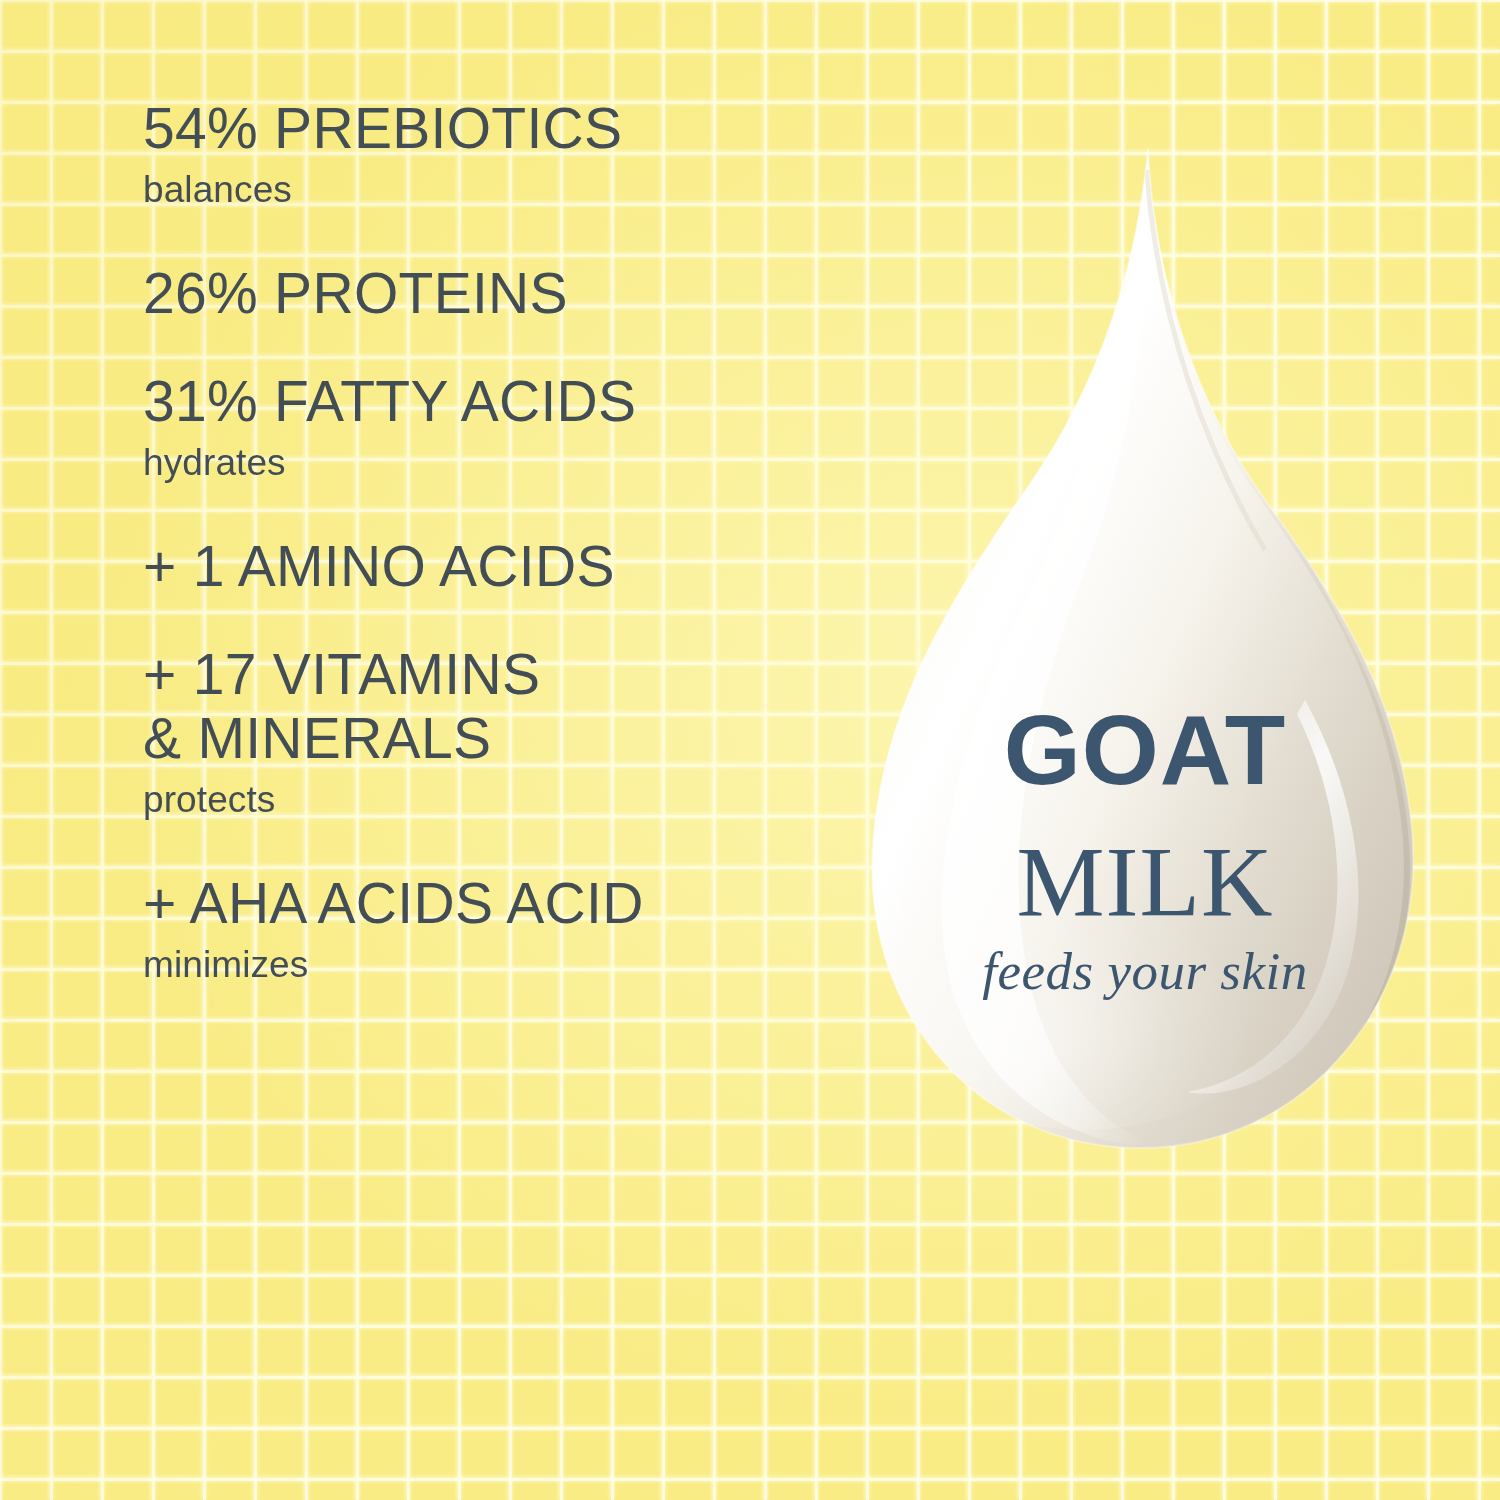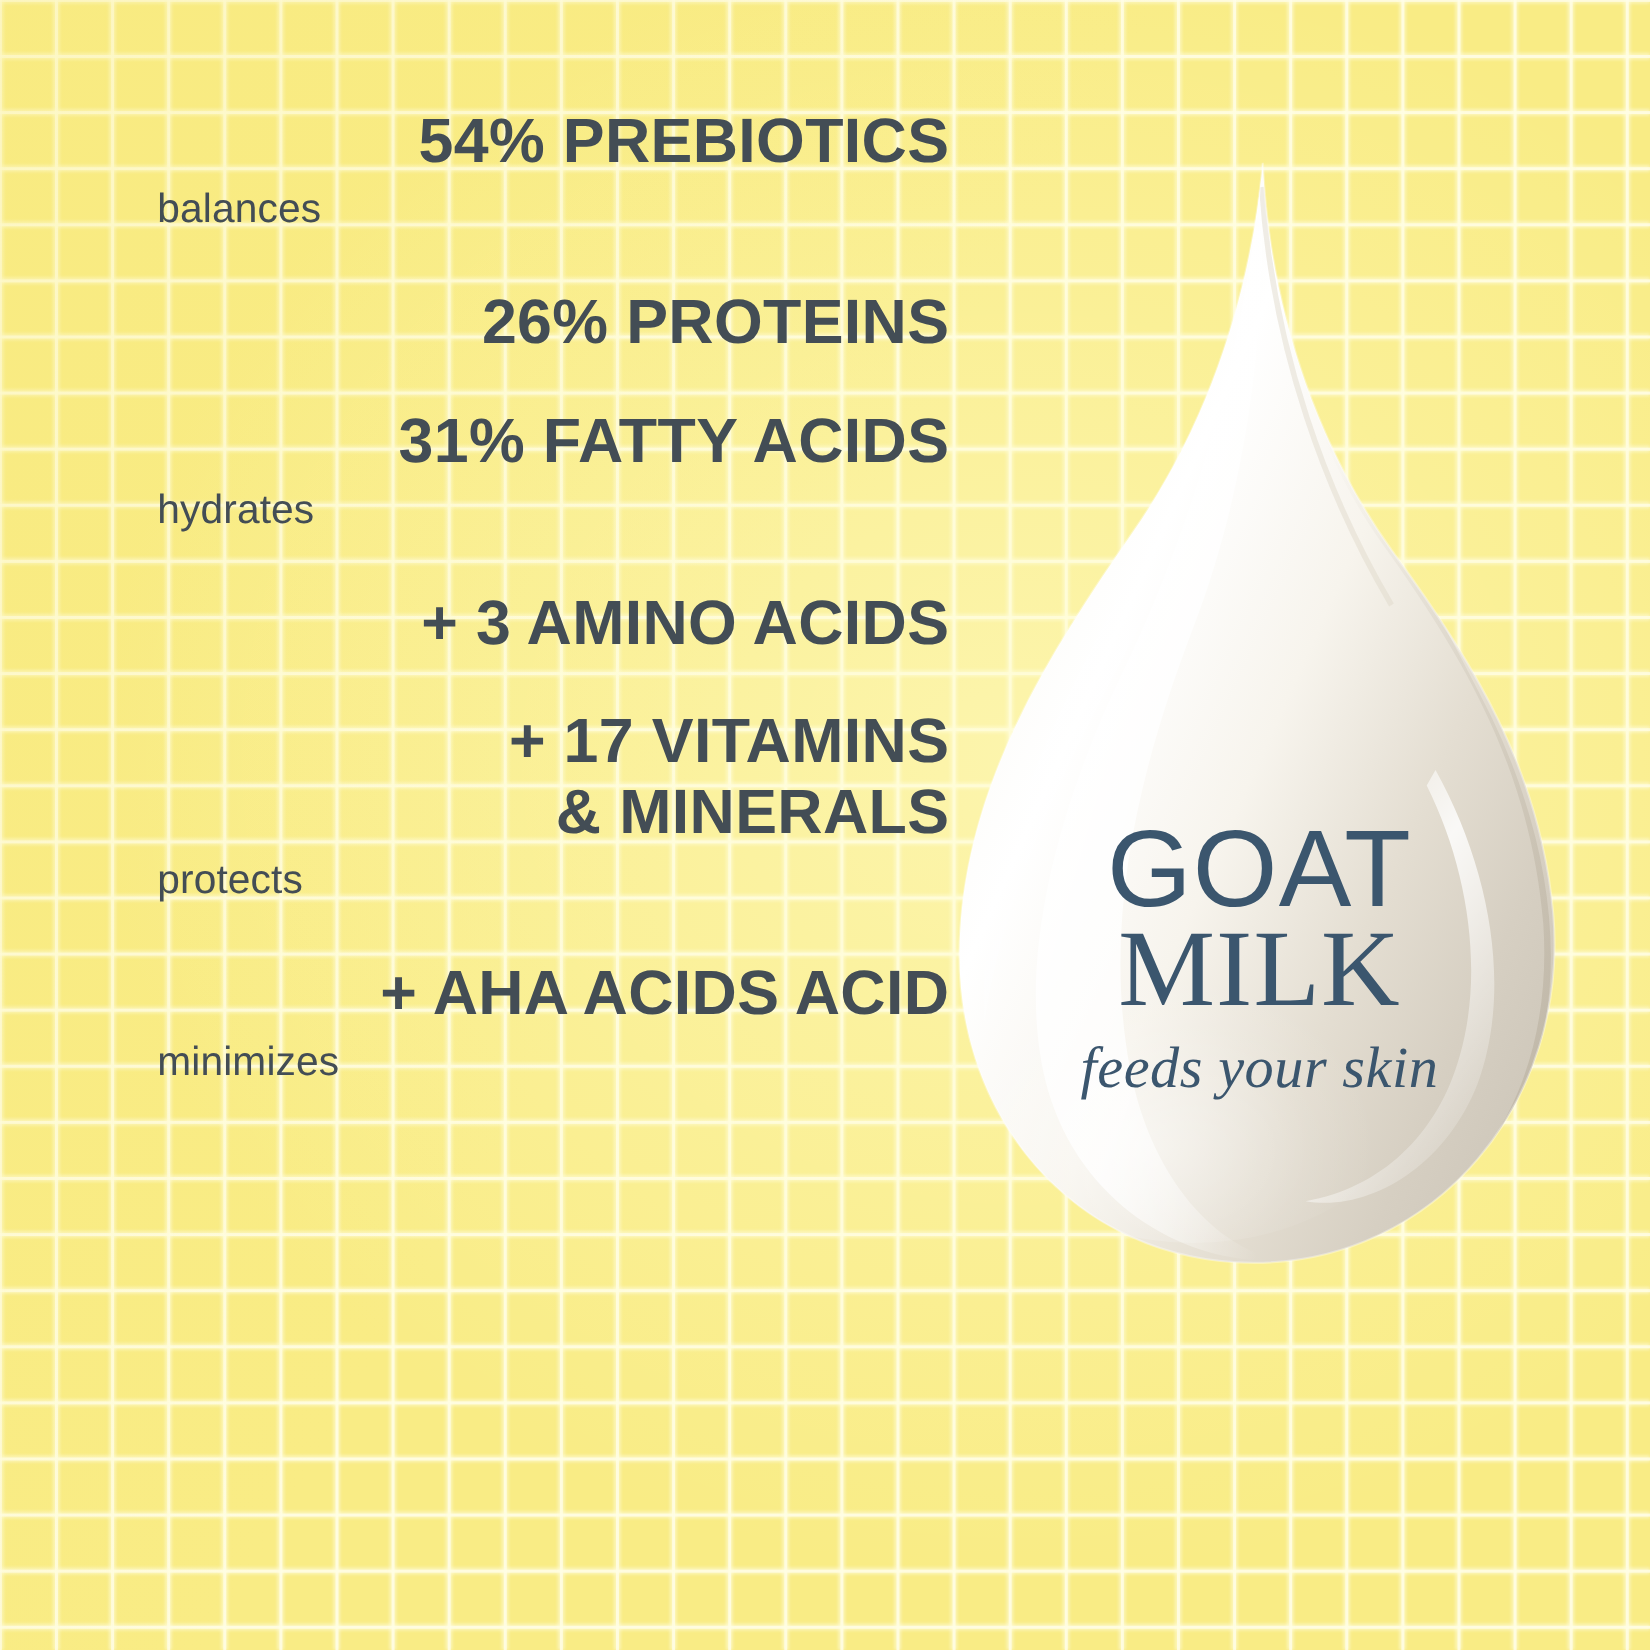--- a/index.html
+++ b/index.html
@@ -52,24 +52,23 @@
     left: 143px;
     top: 96px;
     width: 720px;
   }
   .ingredient-block { margin-bottom: 44px; }
   .ingredient-block:last-child { margin-bottom: 0; }
   .ing-head {
     color: #434d55;
     font-size: 57px;
     line-height: 64px;
-    font-weight: 700;
+    font-weight: 400;
     letter-spacing: 0.3px;
     white-space: pre-line;
-    text-align: right;
   }
   .ing-sub {
     color: #434d55;
     font-size: 37px;
     line-height: 54px;
     font-weight: 400;
     letter-spacing: 0.1px;
     margin-top: 3px;
     white-space: pre-line;
   }
@@ -92,25 +91,25 @@
     height: 1070px;
     pointer-events: none;
   }
   .brand-line {
     position: absolute;
     width: 100%;
     text-align: center;
     color: #3b566e;
   }
   #brand-goat {
-    top: 600px;
+    top: 560px;
     font-size: 99px;
     line-height: 99px;
     letter-spacing: 1px;
-    font-weight: 400;
+    font-weight: 700;
   }
   #brand-milk {
     top: 692px;
     font-size: 99px;
     line-height: 99px;
     letter-spacing: 1px;
     font-weight: 400;
     font-family: Liberation Serif, serif;
   }
   #brand-tagline {
@@ -142,21 +141,21 @@
     <div class="ingredient-block">
       <div class="ing-head">26% PROTEINS</div>
     </div>
 
     <div class="ingredient-block">
       <div class="ing-head">31% FATTY ACIDS</div>
       <div class="ing-sub">hydrates</div>
     </div>
 
     <div class="ingredient-block">
-      <div class="ing-head">+ 3 AMINO ACIDS</div>
+      <div class="ing-head">+ 1 AMINO ACIDS</div>
     </div>
 
     <div class="ingredient-block">
       <div class="ing-head">+ 17 VITAMINS
 &amp; MINERALS</div>
       <div class="ing-sub">protects</div>
     </div>
 
     <div class="ingredient-block">
       <div class="ing-head">+ AHA ACIDS ACID</div>

